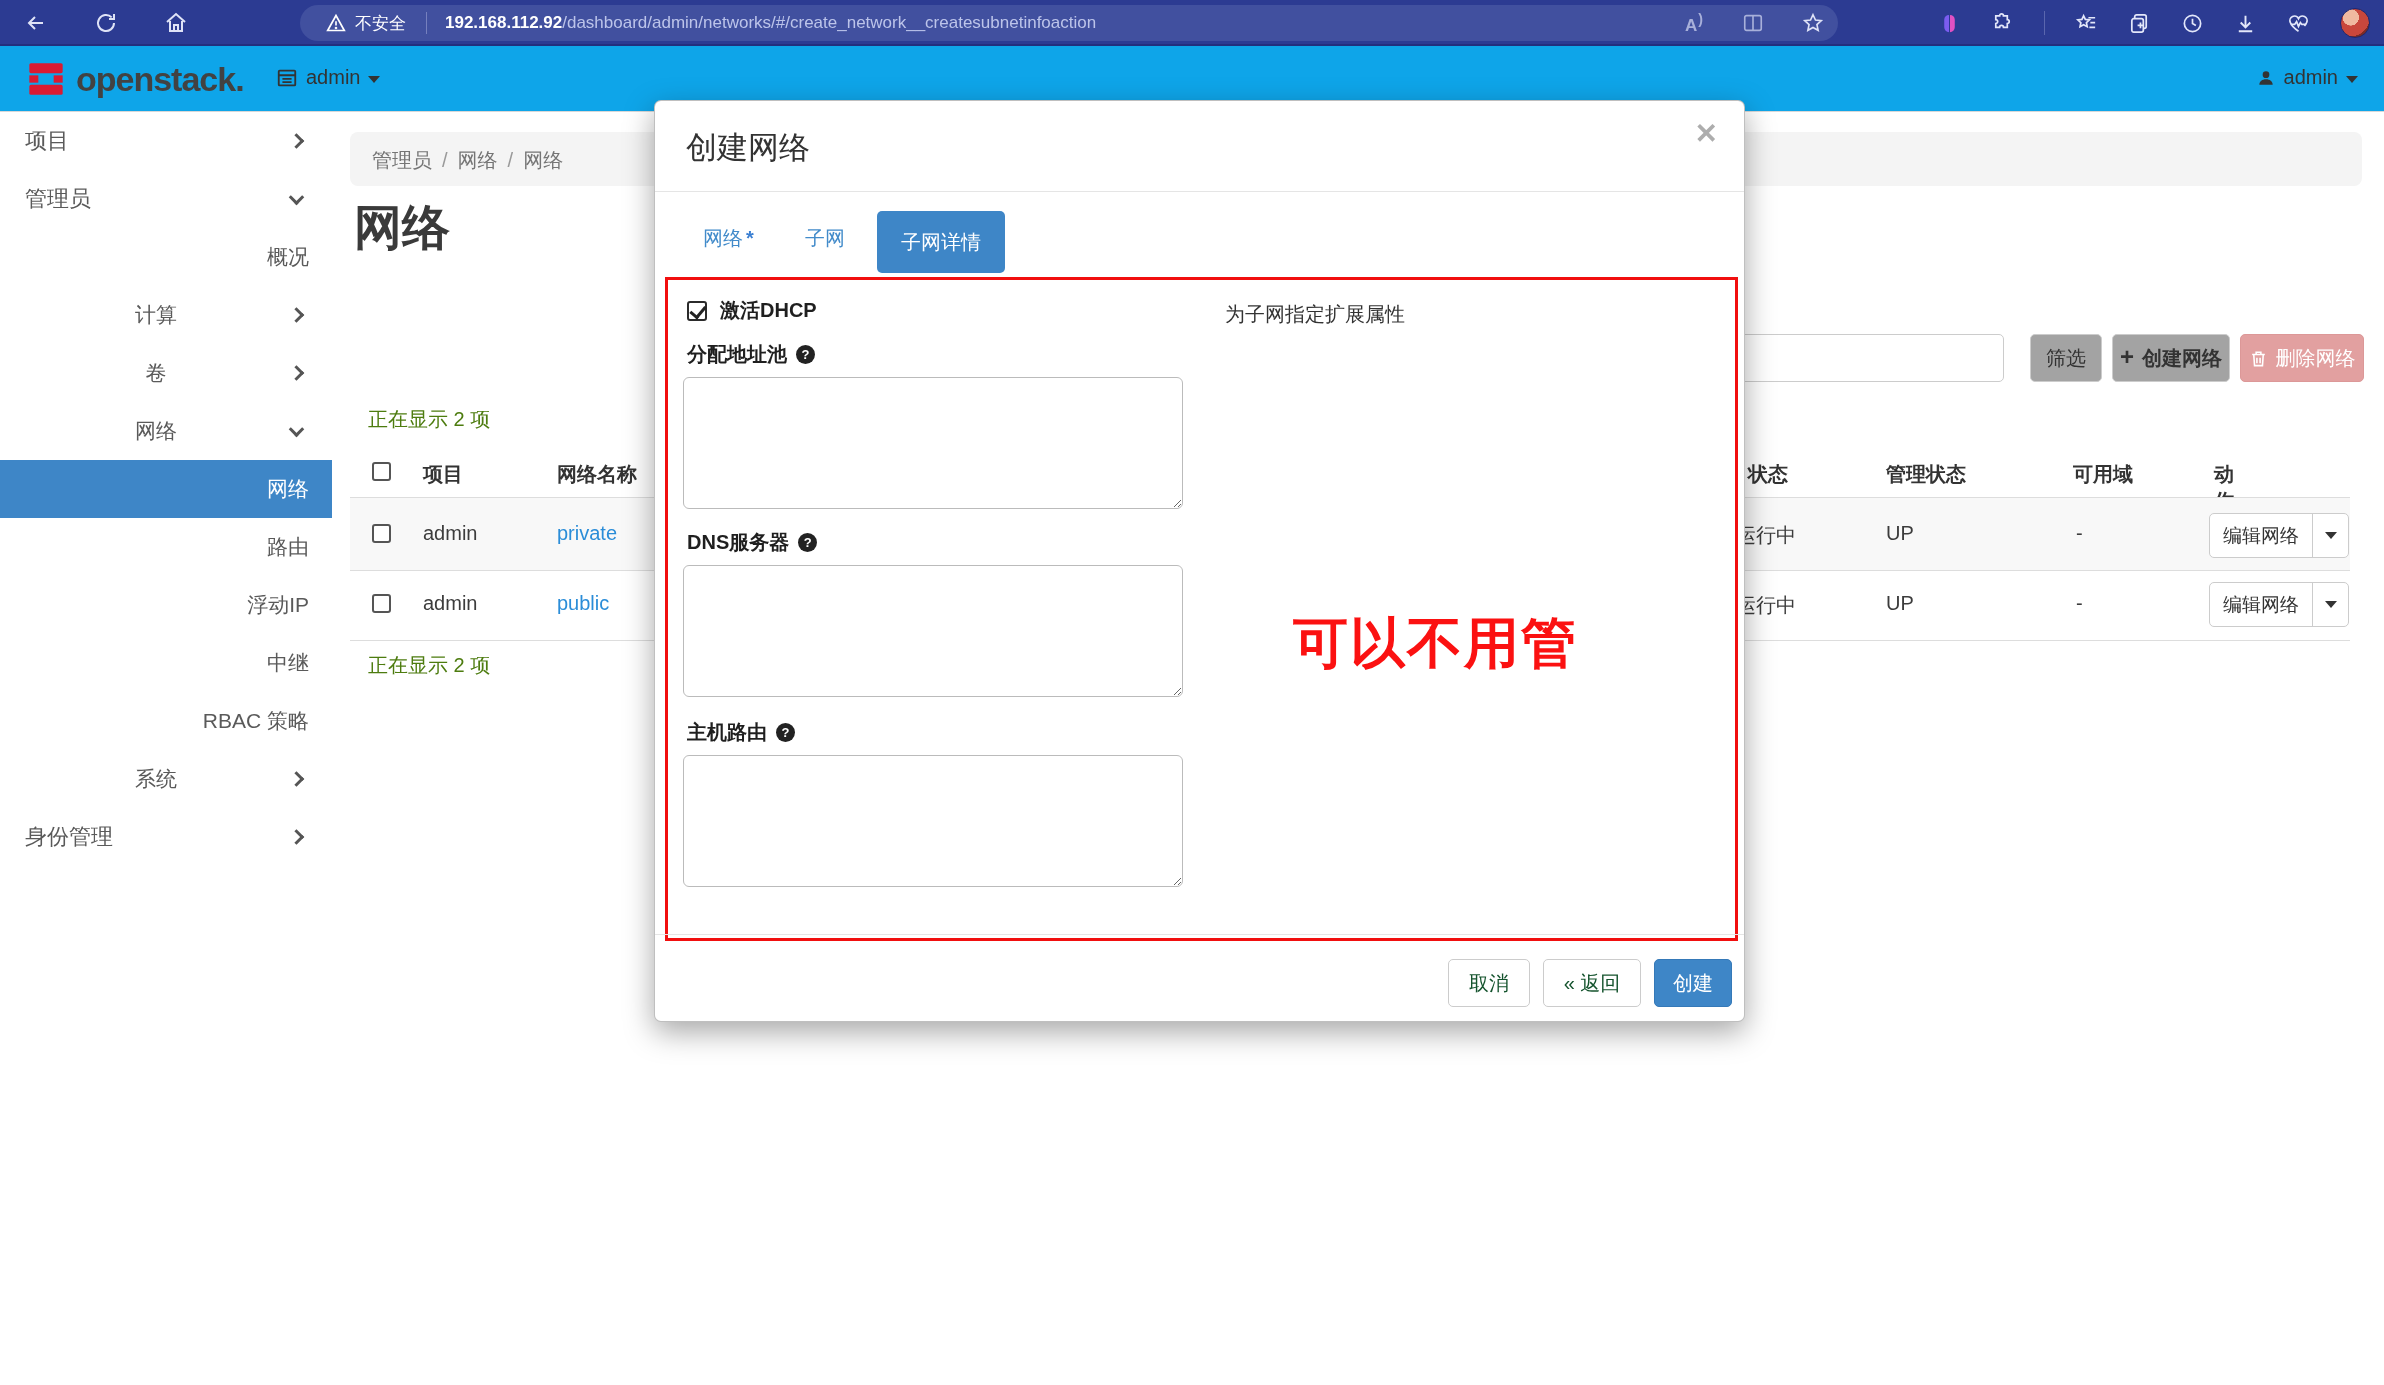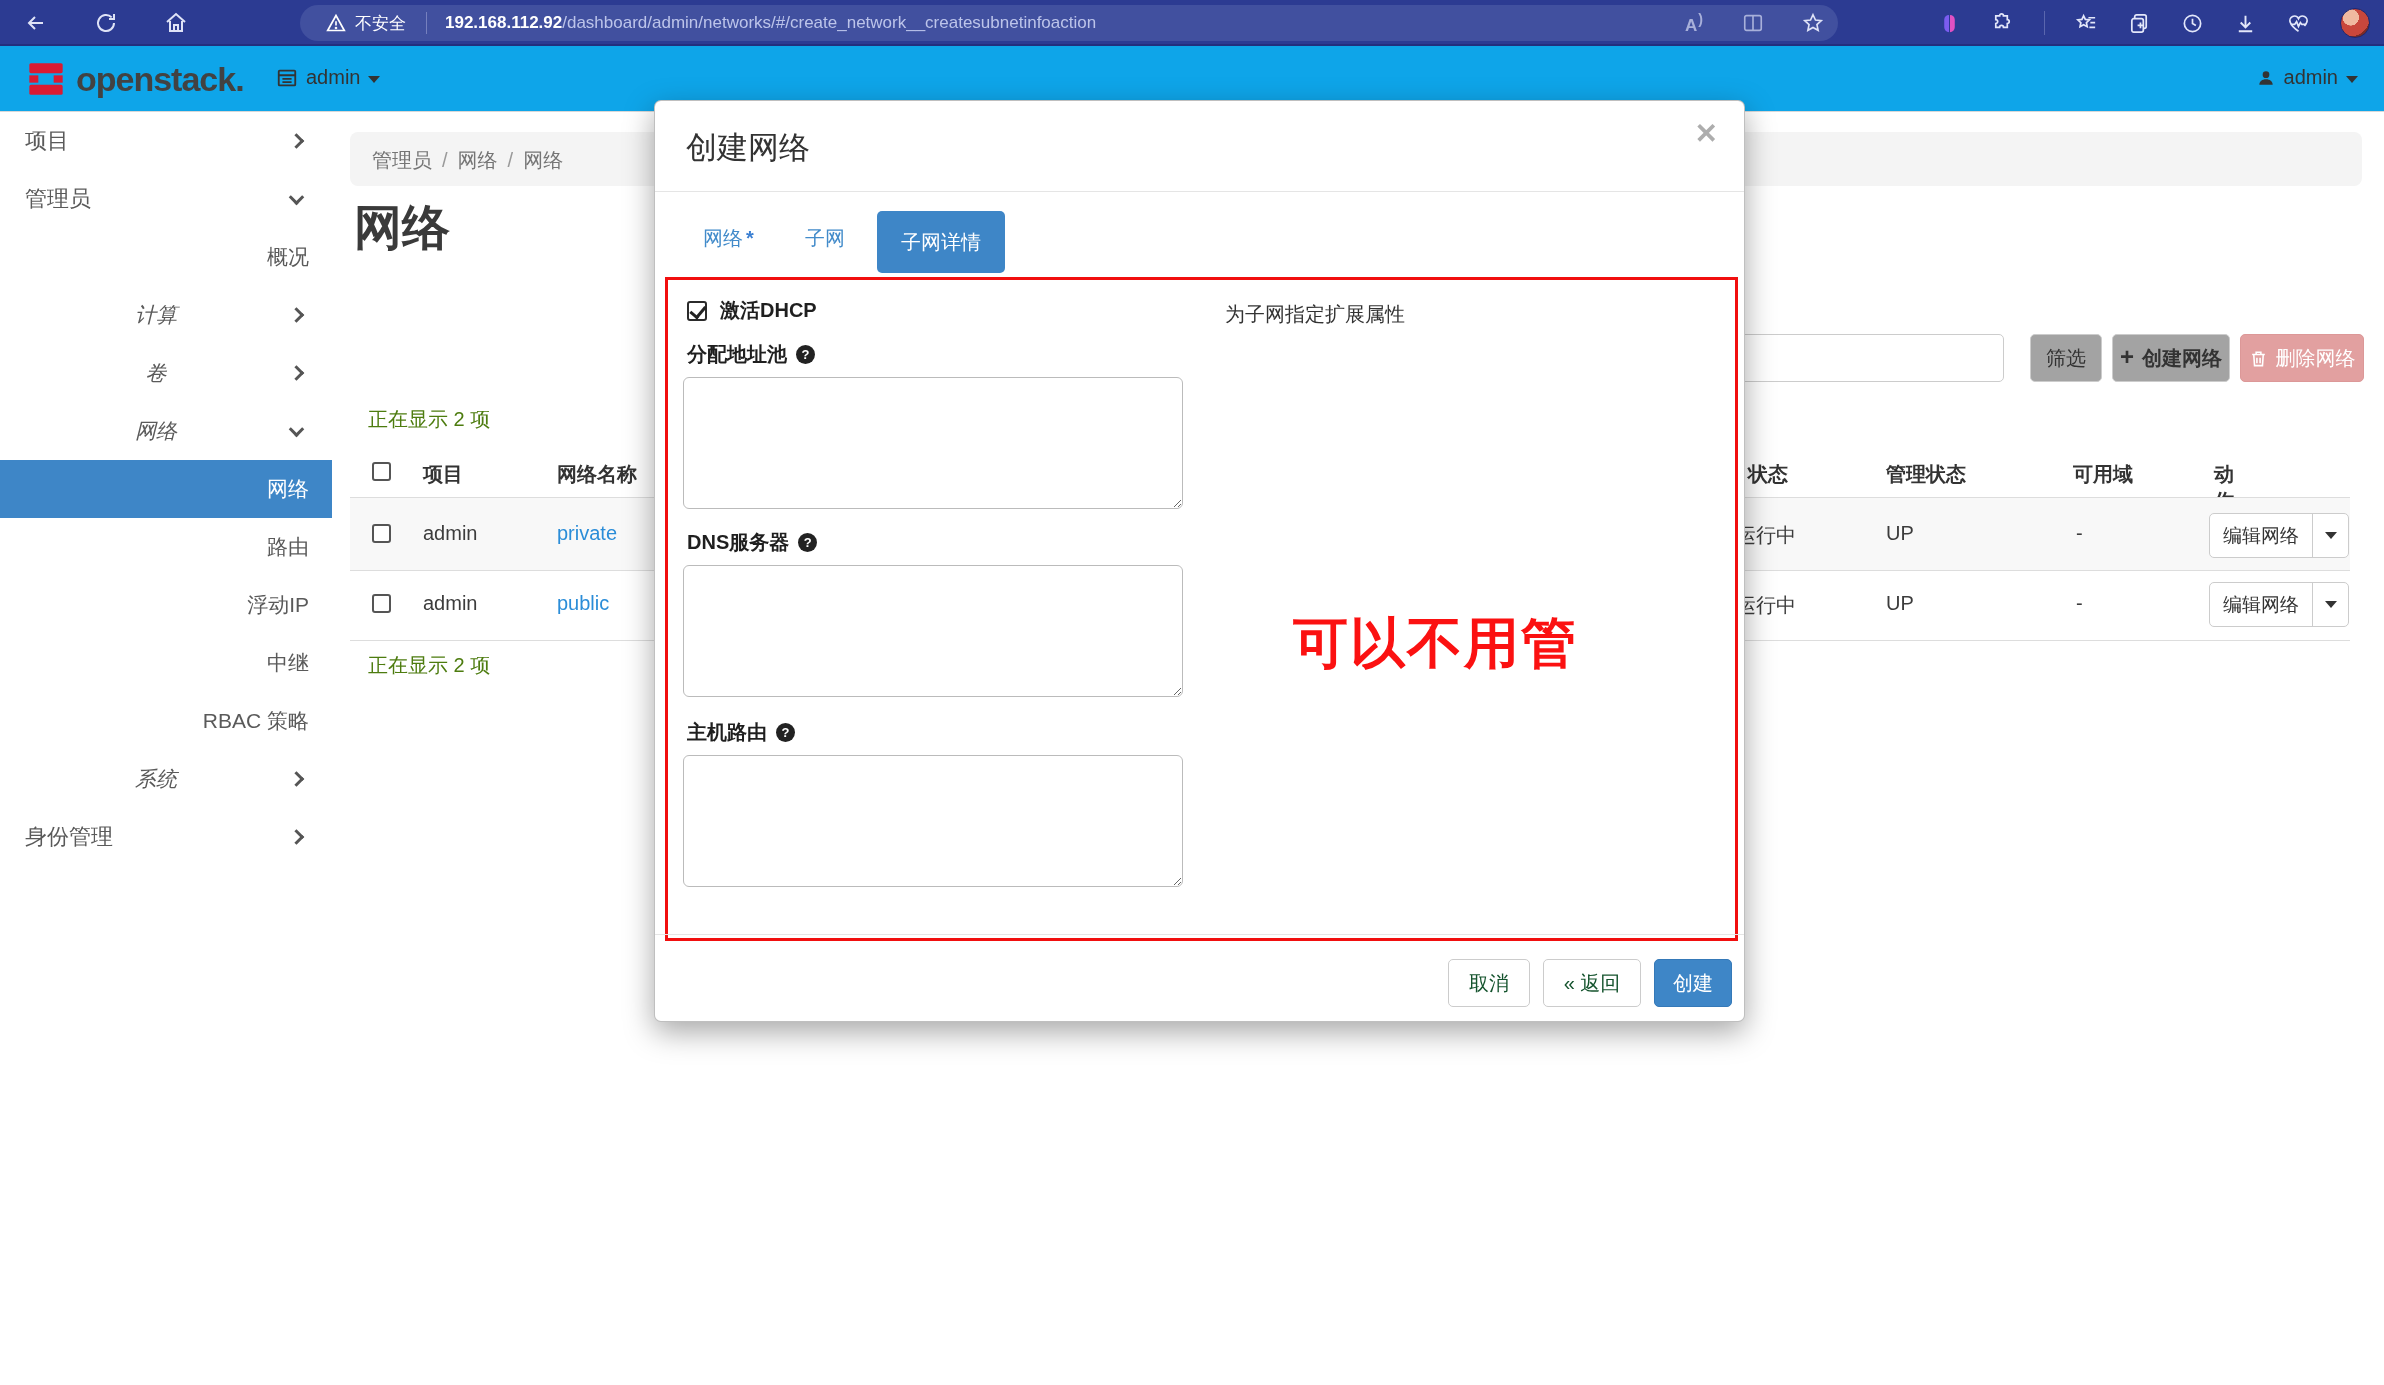--- a/index.html
+++ b/index.html
@@ -36,21 +36,21 @@
   .user-menu svg { width:20px; height:20px; }
   .caret { width:0; height:0; border-left:6px solid transparent; border-right:6px solid transparent; border-top:7px solid #333; margin-top:3px; }
 
   
   .sidebar { position:absolute; left:0; top:112px; width:332px; height:1273px; background:#fff; }
   .nav-item { position:relative; height:58px; display:flex; align-items:center; font-size:22px; color:#5a5a5a; cursor:pointer; }
   .nav-item .chev { position:absolute; right:30px; top:50%; width:11px; height:11px; border-right:3px solid #555; border-bottom:3px solid #555; }
   .chev.right { transform:translateY(-50%) rotate(-45deg); }
   .chev.down  { transform:translateY(-65%) rotate(45deg); }
   .lvl1 { padding-left:25px; }
-  .lvl2 .l2box { position:absolute; left:118px; width:76px; text-align:center; font-size:21px;font-style:italic; }
+  .lvl2 .l2box { position:absolute; left:118px; width:76px; text-align:center; font-size:21px; }
   .lvl3 { justify-content:flex-end; padding-right:23px; font-size:21px; }
   .nav-item.active { background:#3e86c7; color:#fff; }
 
   
   .breadcrumb-bar { position:absolute; left:350px; top:132px; width:2012px; height:54px; background:#f4f4f4; border-radius:8px; }
   .breadcrumb { position:absolute; left:22px; top:15px; font-size:20px; color:#757575; }
   .breadcrumb .sep { margin:0 10px; color:#9a9a9a; }
   .page-title { position:absolute; left:354px; top:196px; font-size:48px; color:#3a3a3a; }
 
   .search-input { position:absolute; left:1700px; top:334px; width:304px; height:48px; border:1px solid #ccc; border-radius:5px; background:#fff; font-size:19px; padding:0 12px; }

